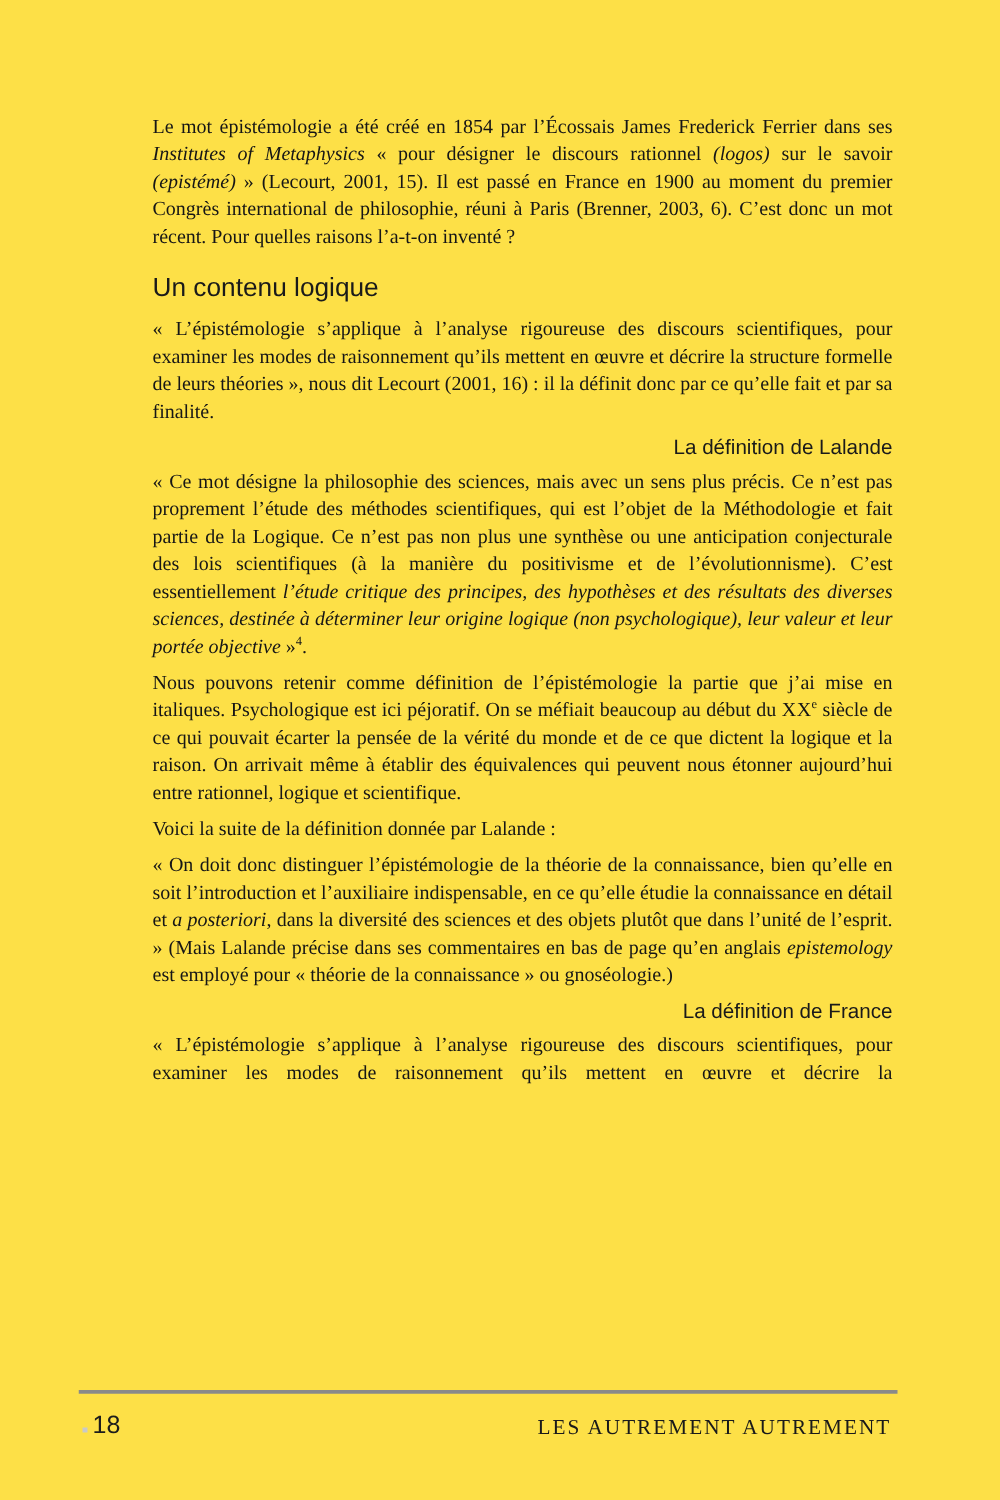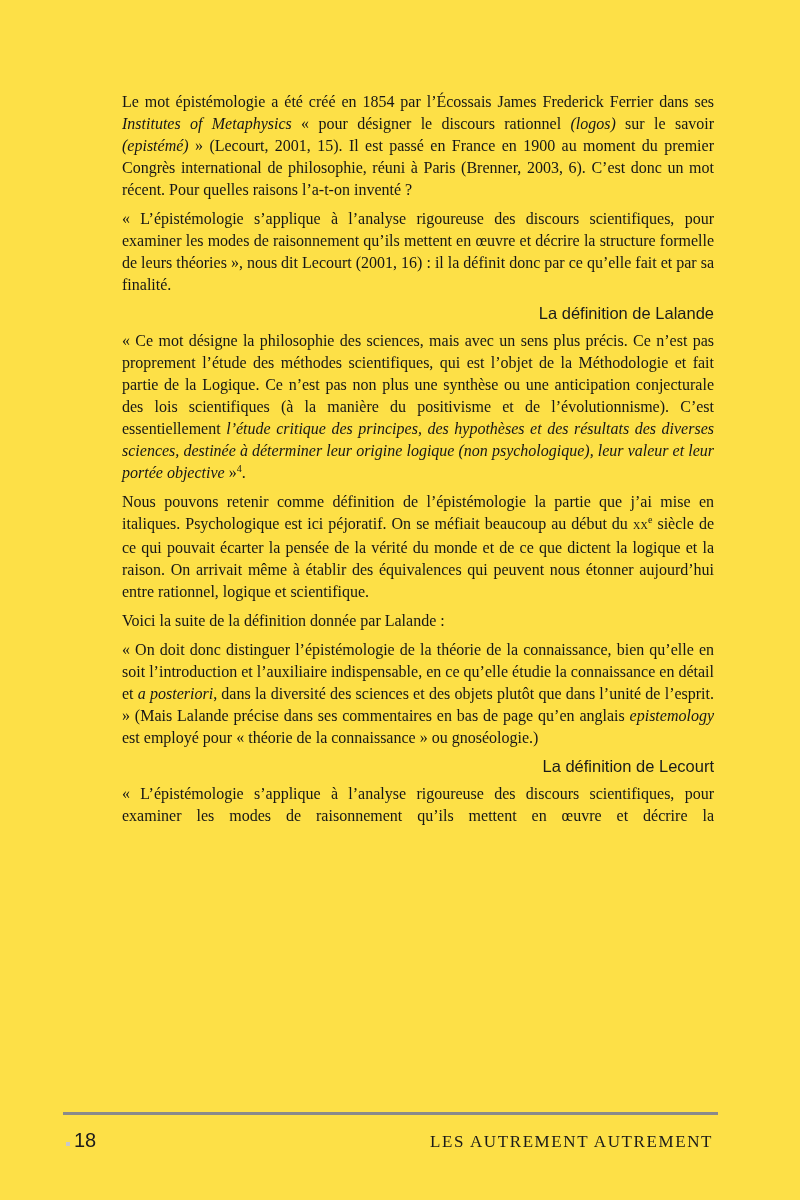--- a/index.html
+++ b/index.html
@@ -29,21 +29,21 @@
     color: #161616;
   }
   p.body-par.justify-last { text-align-last: justify; }
   p.body-par em { font-style: italic; }
   .sup {
     font-size: 10px;
     vertical-align: super;
     line-height: 0;
   }
   .sc {
-    font-size: 10px;
+    font-size: 16px;
     text-transform: uppercase;
     letter-spacing: 0.3px;
   }
   h1.section-heading {
     font-family: "Liberation Sans", sans-serif;
     font-weight: 400;
     font-size: 21px;
     line-height: 26px;
     margin: 17px 0 9px 0;
     color: #1a1a1a;
@@ -100,35 +100,36 @@
 </style>
 </head>
 <body>
 
 <div class="page">
 
   <div class="text-col">
 
     <p class="body-par">Le mot épistémologie a été créé en 1854 par l’Écossais James Frederick Ferrier dans ses <em>Institutes of Metaphysics</em> « pour désigner le discours rationnel <em>(logos)</em> sur le savoir <em>(epistémé)</em> » (Lecourt, 2001, 15). Il est passé en France en 1900 au moment du premier Congrès international de philosophie, réuni à Paris (Brenner, 2003, 6). C’est donc un mot récent. Pour quelles raisons l’a-t-on inventé ?</p>
 
+    <h1 class="section-heading">Un contenu logique</h1>
 
     <p class="body-par">« L’épistémologie s’applique à l’analyse rigoureuse des discours scientifiques, pour examiner les modes de raisonnement qu’ils mettent en œuvre et décrire la structure formelle de leurs théories », nous dit Lecourt (2001, 16) : il la définit donc par ce qu’elle fait et par sa finalité.</p>
 
     <h2 class="subsection-heading">La définition de Lalande</h2>
 
 
     <p class="body-par">« Ce mot désigne la philosophie des sciences, mais avec un sens plus précis. Ce n’est pas proprement l’étude des méthodes scientifiques, qui est l’objet de la Méthodologie et fait partie de la Logique. Ce n’est pas non plus une synthèse ou une anticipation conjecturale des lois scientifiques (à la manière du positivisme et de l’évolutionnisme). C’est essentiellement <em>l’étude critique des principes, des hypothèses et des résultats des diverses sciences, destinée à déterminer leur origine logique (non psychologique), leur valeur et leur portée objective</em> »<span class="sup">4</span>.</p>
 
     <p class="body-par">Nous pouvons retenir comme définition de l’épistémologie la partie que j’ai mise en italiques. Psychologique est ici péjoratif. On se méfiait beaucoup au début du <span class="sc">xx</span><span class="sup">e</span> siècle de ce qui pouvait écarter la pensée de la vérité du monde et de ce que dictent la logique et la raison. On arrivait même à établir des équivalences qui peuvent nous étonner aujourd’hui entre rationnel, logique et scientifique.</p>
 
     <p class="body-par">Voici la suite de la définition donnée par Lalande :</p>
 
     <p class="body-par">« On doit donc distinguer l’épistémologie de la théorie de la connaissance, bien qu’elle en soit l’introduction et l’auxiliaire indispensable, en ce qu’elle étudie la connaissance en détail et <em>a posteriori</em>, dans la diversité des sciences et des objets plutôt que dans l’unité de l’esprit. » (Mais Lalande précise dans ses commentaires en bas de page qu’en anglais <em>epistemology</em> est employé pour « théorie de la connaissance » ou gnoséologie.)</p>
 
-    <h2 class="subsection-heading">La définition de Lecourt</h2>
+    <h2 class="subsection-heading">La définition de France</h2>
 
 
     <p class="body-par justify-last">« L’épistémologie s’applique à l’analyse rigoureuse des discours scientifiques, pour examiner les modes de raisonnement qu’ils mettent en œuvre et décrire la</p>
 
   </div>
 
 
   <div class="footer-rule"></div>
 
   <div class="footer-dot"></div>

